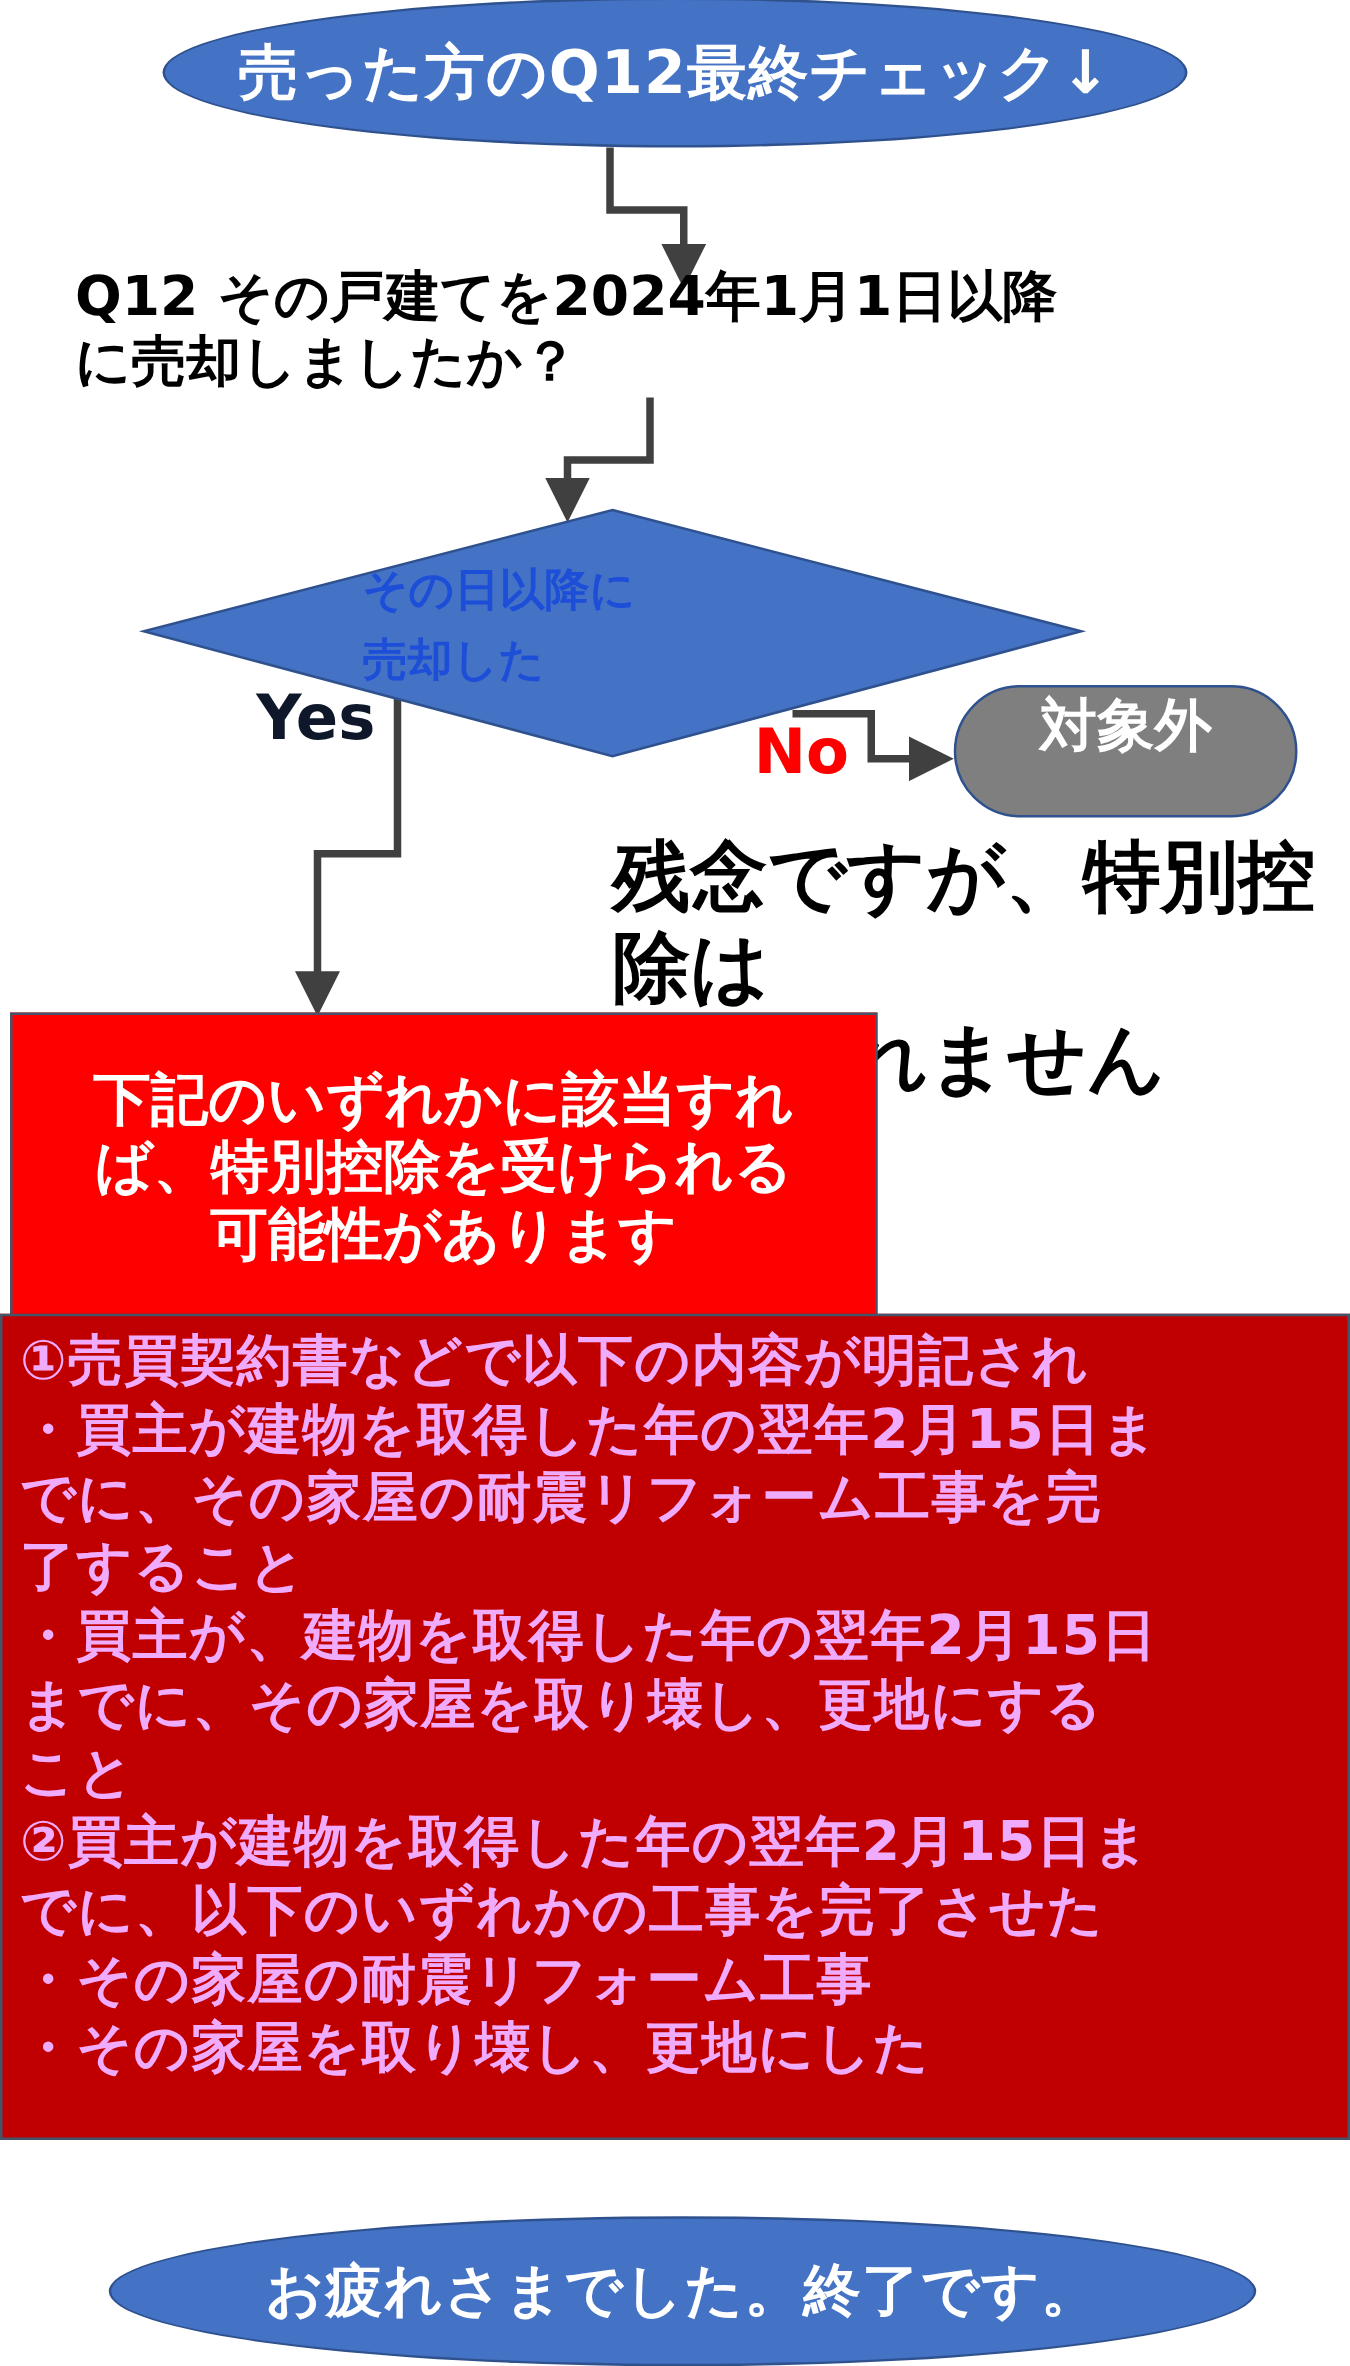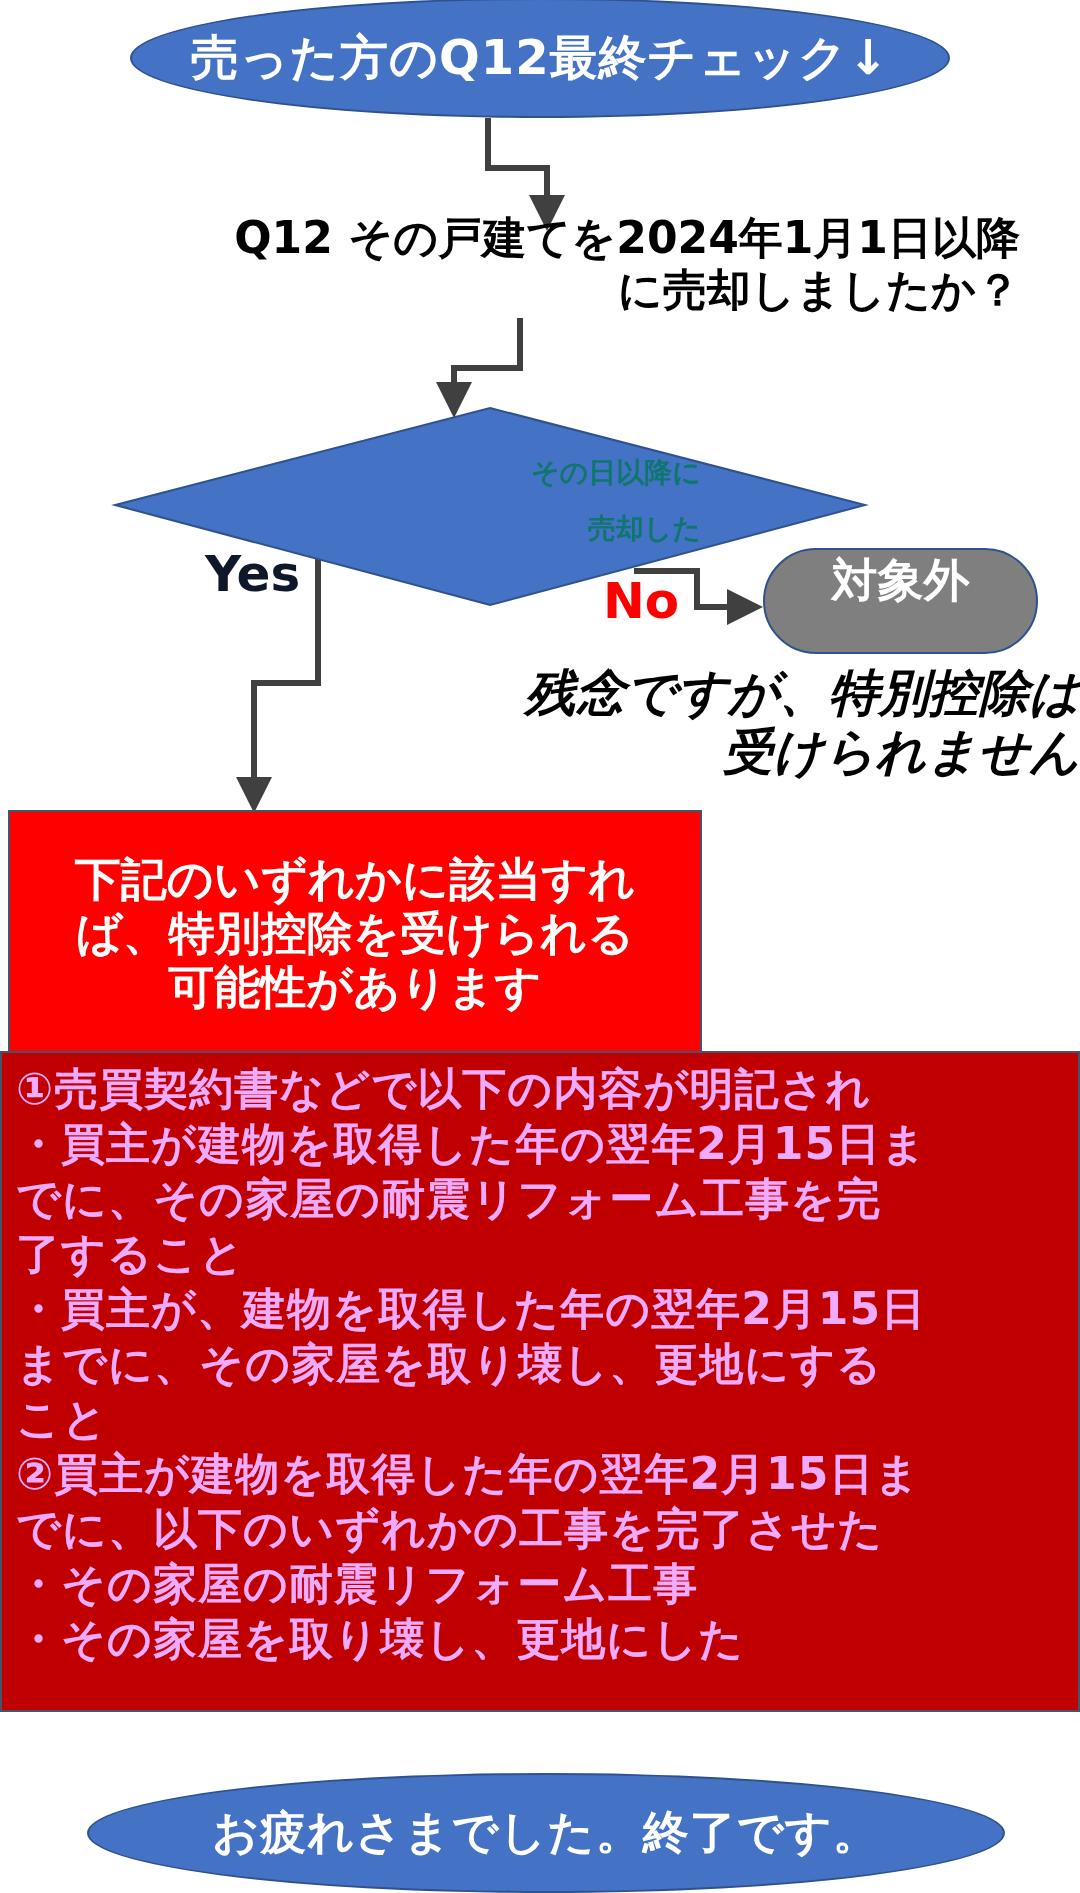--- a/index.html
+++ b/index.html
@@ -3,21 +3,21 @@
 <meta charset="utf-8">
 <style>
   html, body { margin:0; padding:0; background:#ffffff; }
   body { width:1080px; height:1893px; position:relative; overflow:hidden;
          font-family:"DejaVu Sans","Liberation Sans",sans-serif; font-weight:bold; }
   .abs { position:absolute; }
   .oval { background:#4472c4; border:2px solid #2f528f; border-radius:50%/50%; box-sizing:border-box;
           display:flex; align-items:center; justify-content:center; color:#fff; }
   .pill { background:#7f7f7f; border:2px solid #2f528f; border-radius:55px; box-sizing:border-box;
           display:flex; align-items:flex-start; justify-content:center; color:#fff; }
-  .center-text { text-align:right; color:#000; line-height:1.18; }
+  .center-text { text-align:left; color:#000; line-height:1.18; }
   svg.lines { position:absolute; left:0; top:0; }
   .redbox { background:#ff0000; border:2px solid #44546a; box-sizing:border-box; color:#fff;
             display:flex; align-items:center; justify-content:center; text-align:center; }
   .darkbox { background:#c00000; border:2px solid #44546a; box-sizing:border-box; color:#f0abfc;
              padding:8px 14px; }
   .darkbox p { margin:0; font-size:44px; line-height:55px; letter-spacing:1px; }
 </style>
 </head>
 <body>
 
@@ -43,33 +43,33 @@
 
 <div class="abs oval" style="left:130px; top:-2px; width:820px; height:120px;">
   <span style="font-size:48px; letter-spacing:1px;">売った方のQ12最終チェック↓</span>
 </div>
 
 <div class="abs center-text" style="left:60px; top:212px; width:960px; font-size:44px;">
   <div>Q12 その戸建てを2024年1月1日以降</div>
   <div>に売却しましたか？</div>
 </div>
 
-<div class="abs center-text" style="left:301px; top:445px; width:400px; font-size:28px; color:#0f766e; line-height:56px;">
+<div class="abs center-text" style="left:290px; top:445px; width:400px; font-size:36px; color:#1d4ed8; line-height:56px;">
   <div>その日以降に</div>
   <div>売却した</div>
 </div>
 
 <div class="abs" style="left:205px; top:545px; font-size:50px; color:#0f172a;">Yes</div>
 <div class="abs" style="left:603px; top:572px; font-size:50px; color:#ff0000;">No</div>
 
 <div class="abs pill" style="left:763px; top:548px; width:275px; height:106px;">
   <span style="font-size:46px;">対象外</span>
 </div>
 
-<div class="abs center-text" style="left:490px; top:664px; width:590px; font-size:50px;font-style:italic;">
+<div class="abs center-text" style="left:490px; top:664px; width:590px; font-size:62px;">
   <div>残念ですが、特別控除は</div>
   <div>受けられません</div>
 </div>
 
 <div class="abs redbox" style="left:8px; top:810px; width:694px; height:246px;">
   <div style="font-size:46px; line-height:54px;">
     <div>下記のいずれかに該当すれ</div>
     <div>ば、特別控除を受けられる</div>
     <div>可能性があります</div>
   </div>

